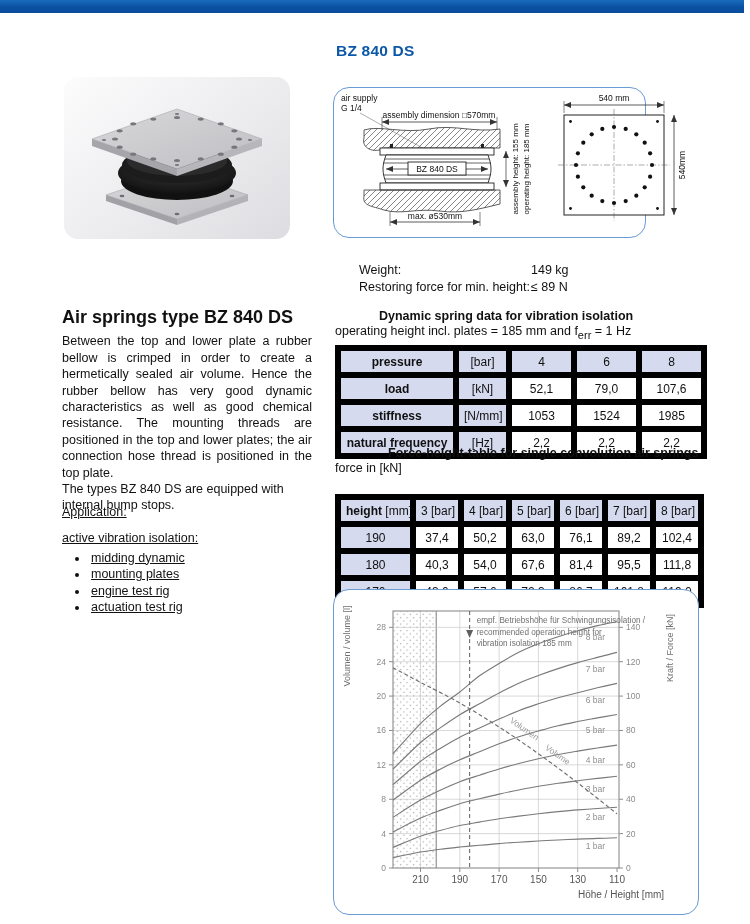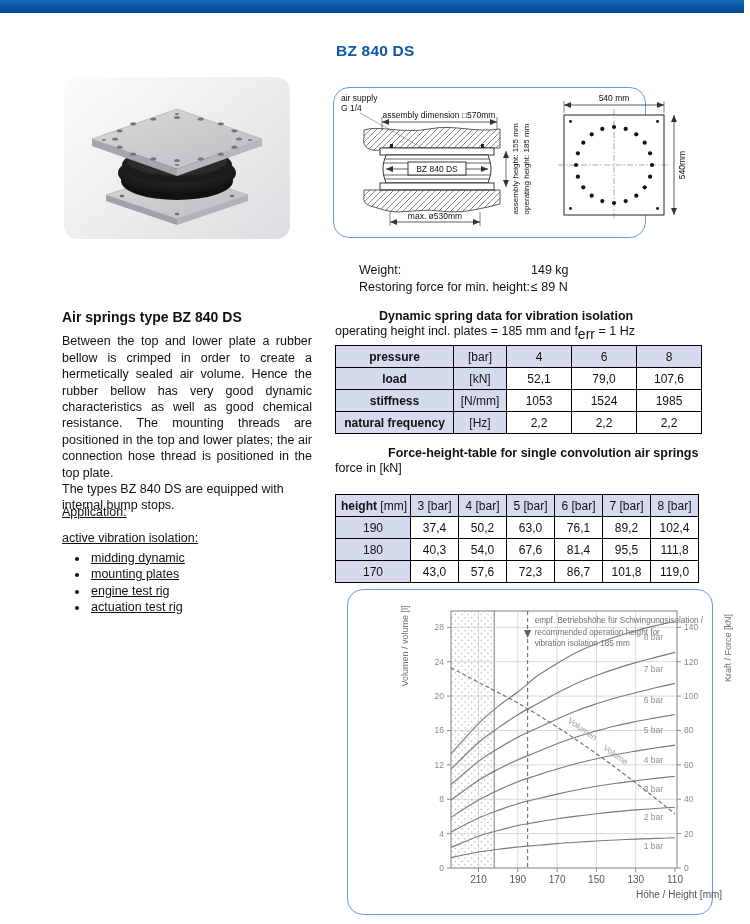--- a/index.html
+++ b/index.html
@@ -2,35 +2,35 @@
 <html><head>
 <meta charset="utf-8">
 <style>
   html,body{margin:0;padding:0;}
   body{width:750px;height:924px;position:relative;background:#fff;font-family:"Liberation Sans",sans-serif;color:#111;overflow:hidden;}
   .topbar{position:absolute;left:0;top:0;width:744px;height:13px;background:linear-gradient(#1a6cbd 0%,#0a50a2 55%,#094c9b 100%);}
   .page-title{position:absolute;left:336px;top:42px;font-size:15.5px;font-weight:bold;color:#0b57a8;letter-spacing:.2px;}
   .panel{position:absolute;border:1.5px solid #699bd6;border-radius:16px;background:#fff;box-sizing:border-box;}
   #photo-box{position:absolute;left:64px;top:77px;width:226px;height:162px;border-radius:14px;overflow:hidden;background:linear-gradient(140deg,#fcfcfd 0%,#ececee 55%,#dddde1 100%);}
   #drawing-panel{left:333px;top:87px;width:313px;height:151px;}
-  #chart-panel{left:347px;top:589px;width:366px;height:326px;padding-left:44px;}
+  #chart-panel{left:333px;top:589px;width:366px;height:326px;}
   .spec-block{position:absolute;left:335px;top:262px;font-size:12.5px;}
   .spec-row{display:flex;height:17px;line-height:17px;margin-left:24px;}
   .spec-row .lab{width:172px;}
   .left-col{position:absolute;left:62px;top:309px;width:250px;font-size:12.5px;line-height:16.4px;}
-  .left-col h3{margin:0 0 8px 0;font-size:14px;}
+  .left-col h3{margin:0 0 8px 0;font-size:18px;}
   .left-col p{margin:0;text-align:justify;}
   .app-block{position:absolute;left:62px;top:504px;width:250px;font-size:12.5px;line-height:16.4px;text-decoration:underline;}
   .app-block .app-head{margin-bottom:10px;}
   .app-block ul{margin:3px 0 0 0;padding-left:27px;}
   .app-block li{margin:0;padding-left:2px;}
   .sec-head{position:absolute;left:335px;font-size:12.5px;font-weight:bold;padding-left:44px;}
   .sec-sub{position:absolute;left:335px;font-size:12.5px;}
   table.data{position:absolute;border-collapse:collapse;font-size:12px;table-layout:fixed;}
-  table.data td,table.data th{border:1px solid #000000;height:21px;padding:0 5px;text-align:center;overflow:hidden;white-space:nowrap;}
+  table.data td,table.data th{border:6px solid #000000;height:21px;padding:0 5px;text-align:center;overflow:hidden;white-space:nowrap;}
   .lav{background:#d6daee;}
   td.lbl{text-align:left;font-weight:bold;}
   #dyn-table{left:335px;top:345px;width:366px;}
   #dyn-table td{height:21px;}
   #force-table{left:335px;top:494px;width:363px;}
   svg text{font-family:"Liberation Sans",sans-serif;}
 </style>
 </head>
 <body>
 
@@ -203,21 +203,21 @@
   <div>active vibration isolation:</div>
   <ul id="app-list">
       <li>midding dynamic</li>
       <li>mounting plates</li>
       <li>engine test rig</li>
       <li>actuation test rig</li>
     </ul>
 </div>
 
 <div class="sec-head" style="top:309px;">Dynamic spring data for vibration isolation</div>
-<div class="sec-sub" style="top:324px;"><span>operating height incl. plates = 185 mm and f</span><sub style="font-size:14px;">err</sub><span> = 1 Hz</span></div>
+<div class="sec-sub" style="top:324px;"><span>operating height incl. plates = 185 mm and f</span><sub style="font-size:11px;">err</sub><span> = 1 Hz</span></div>
 
 <table class="data" id="dyn-table">
   <colgroup>
       <col style="width:118px">
       <col style="width:53px">
       <col style="width:65px">
       <col style="width:65px">
       <col style="width:65px">
     </colgroup>
   <tbody>

